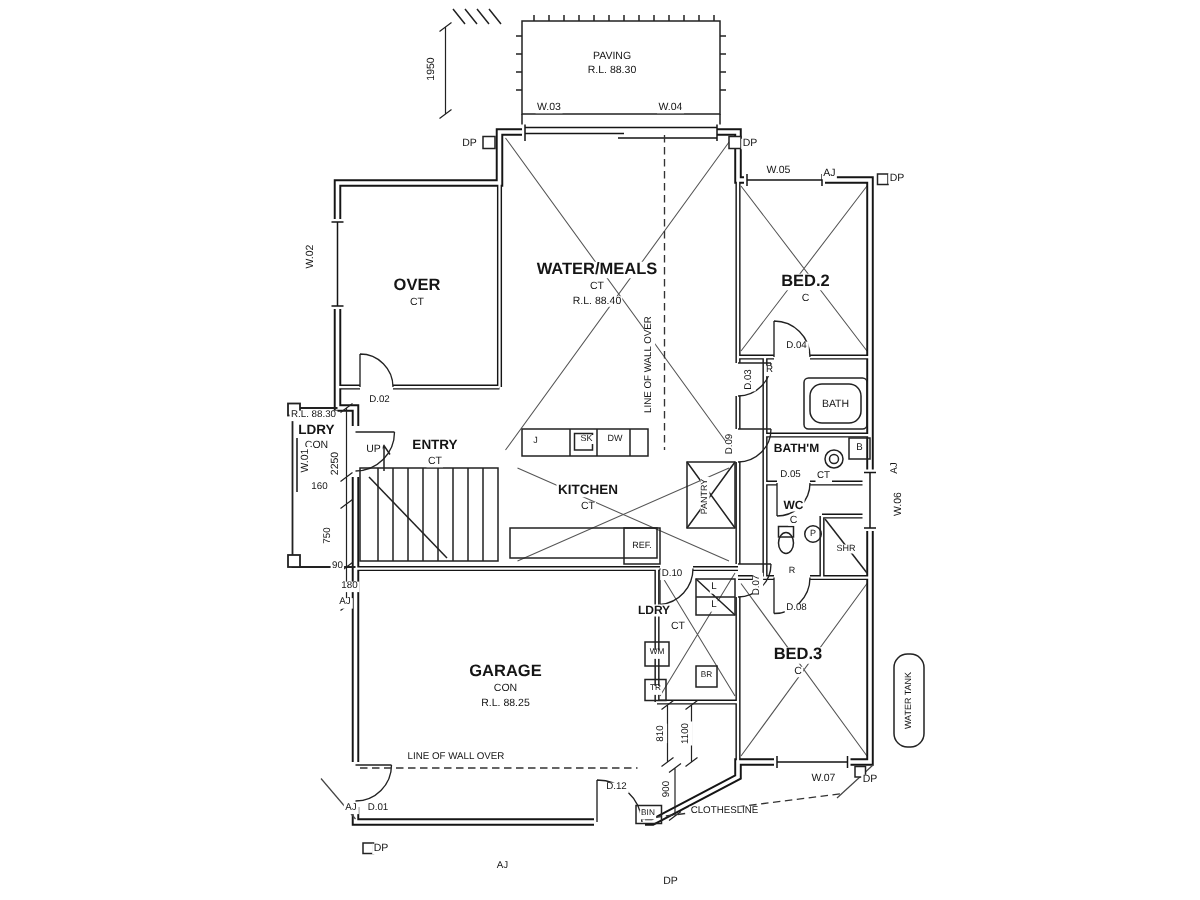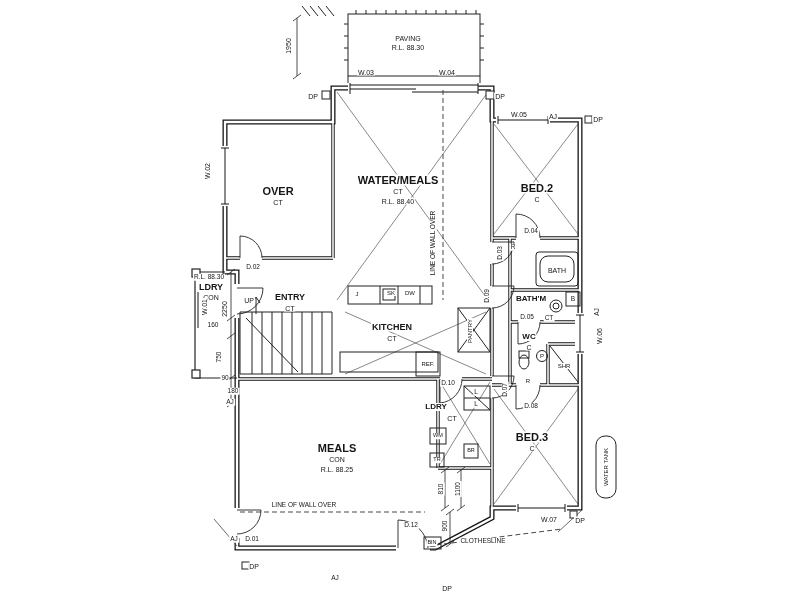--- a/index.html
+++ b/index.html
@@ -225,21 +225,21 @@
       <span class="lbl" style="left: 564px; top: 366px; font-size: 6px; transform: translate(-50%, -50%) rotate(0deg);">SHR</span>
       <span class="lbl" style="left: 542px; top: 356px; font-size: 6px; transform: translate(-50%, -50%) rotate(0deg);">P</span>
       <span class="lbl" style="left: 528px; top: 381px; font-size: 6px; transform: translate(-50%, -50%) rotate(0deg);">R</span>
       <span class="lbl b" style="left: 436px; top: 407px; font-size: 8px; transform: translate(-50%, -50%) rotate(0deg);">LDRY</span>
       <span class="lbl" style="left: 452px; top: 418px; font-size: 7px; transform: translate(-50%, -50%) rotate(0deg);">CT</span>
       <span class="lbl b" style="left: 532px; top: 437px; font-size: 11px; transform: translate(-50%, -50%) rotate(0deg);">BED.3</span>
       <span class="lbl" style="left: 532px; top: 448px; font-size: 7px; transform: translate(-50%, -50%) rotate(0deg);">C</span>
       <span class="lbl" style="left: 438px; top: 436px; font-size: 5.5px; transform: translate(-50%, -50%) rotate(0deg);">WM</span>
       <span class="lbl" style="left: 437px; top: 460px; font-size: 5.5px; transform: translate(-50%, -50%) rotate(0deg);">TR</span>
       <span class="lbl" style="left: 471px; top: 451px; font-size: 5.5px; transform: translate(-50%, -50%) rotate(0deg);">BR</span>
-      <span class="lbl b" style="left: 337px; top: 448px; font-size: 11px; transform: translate(-50%, -50%) rotate(0deg);">MEALS</span>
+      <span class="lbl b" style="left: 337px; top: 448px; font-size: 11px; transform: translate(-50%, -50%) rotate(0deg);">GARAGE</span>
       <span class="lbl" style="left: 337px; top: 459px; font-size: 7px; transform: translate(-50%, -50%) rotate(0deg);">CON</span>
       <span class="lbl" style="left: 337px; top: 469px; font-size: 7px; transform: translate(-50%, -50%) rotate(0deg);">R.L. 88.25</span>
       <span class="lbl" style="left: 606px; top: 467px; font-size: 6px; transform: translate(-50%, -50%) rotate(-90deg);">WATER TANK</span>
       <span class="lbl" style="left: 549px; top: 519px; font-size: 7px; transform: translate(-50%, -50%) rotate(0deg);">W.07</span>
       <span class="lbl" style="left: 580px; top: 520px; font-size: 7px; transform: translate(-50%, -50%) rotate(0deg);">DP</span>
       <span class="lbl" style="left: 304px; top: 505px; font-size: 6.5px; transform: translate(-50%, -50%) rotate(0deg);">LINE OF WALL OVER</span>
       <span class="lbl" style="left: 411px; top: 525px; font-size: 6.5px; transform: translate(-50%, -50%) rotate(0deg);">D.12</span>
       <span class="lbl" style="left: 445px; top: 526px; font-size: 6.5px; transform: translate(-50%, -50%) rotate(-90deg);">900</span>
       <span class="lbl" style="left: 458px; top: 489px; font-size: 6.5px; transform: translate(-50%, -50%) rotate(-90deg);">1100</span>
       <span class="lbl" style="left: 441px; top: 489px; font-size: 6.5px; transform: translate(-50%, -50%) rotate(-90deg);">810</span>

